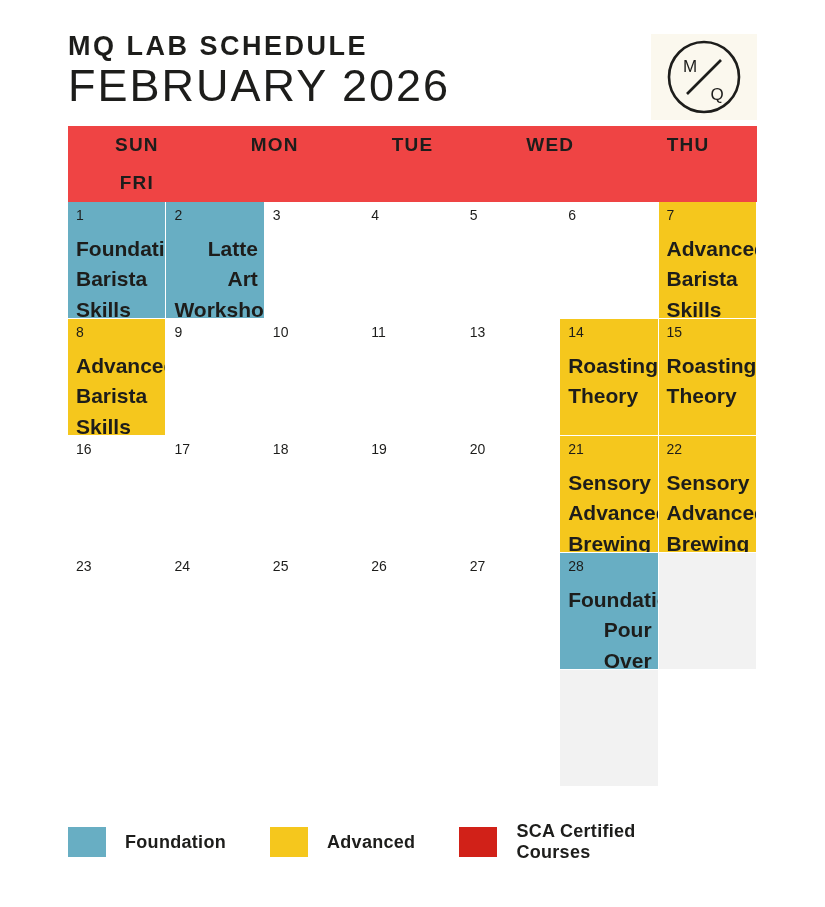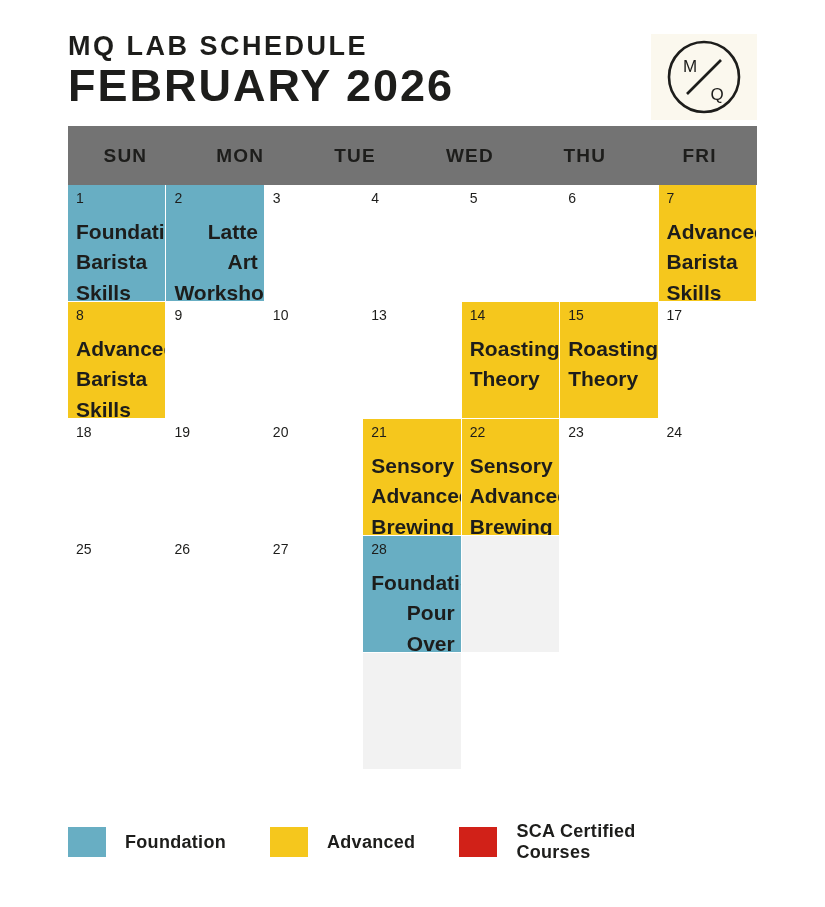--- a/index.html
+++ b/index.html
@@ -38,21 +38,21 @@
   }
   .title-small {
     font-size: 27px;
     font-weight: bold;
     letter-spacing: 2.5px;
     line-height: 1.05;
     color: #1d1d1b;
   }
   .title-large {
     font-size: 45px;
-    font-weight: bold;
+    font-weight: normal;
     letter-spacing: 2px;
     line-height: 1.05;
     margin-top: 2px;
     color: #1d1d1b;
   }
   .logo-box {
     width: 106px;
     height: 86px;
     background: #fbf8ee;
     display: flex;
@@ -61,23 +61,23 @@
     margin-top: 2px;
   }
 
   
   .calendar {
     margin-top: 22px;
     width: 689px;
   }
   .weekdays {
     display: grid;
-    grid-template-columns: repeat(6, 1fr);
-    background: #737373;
-    height: 59px;
+    grid-template-columns: repeat(5, 1fr);
+    background: #ef4444;
+    height: 76px;
   }
   .weekday {
     display: flex;
     align-items: center;
     justify-content: center;
     font-size: 19px;
     font-weight: bold;
     letter-spacing: 1.2px;
     color: #1d1d1b;
   }
@@ -203,29 +203,35 @@
           <div class="daynum">8</div>
           <div class="event">Advanced Barista Skills</div>
         </div>
         <div class="cell plain">
           <div class="daynum">9</div>
         </div>
         <div class="cell plain">
           <div class="daynum">10</div>
         </div>
         <div class="cell plain">
+          <div class="daynum">11</div>
+        </div>
+        <div class="cell plain">
           <div class="daynum">13</div>
         </div>
         <div class="cell advanced">
           <div class="daynum">14</div>
           <div class="event">Roasting Theory</div>
         </div>
         <div class="cell advanced">
           <div class="daynum">15</div>
           <div class="event">Roasting Theory</div>
+        </div>
+        <div class="cell plain">
+          <div class="daynum">16</div>
         </div>
         <div class="cell plain">
           <div class="daynum">17</div>
         </div>
         <div class="cell plain">
           <div class="daynum">18</div>
         </div>
         <div class="cell plain">
           <div class="daynum">19</div>
         </div>

